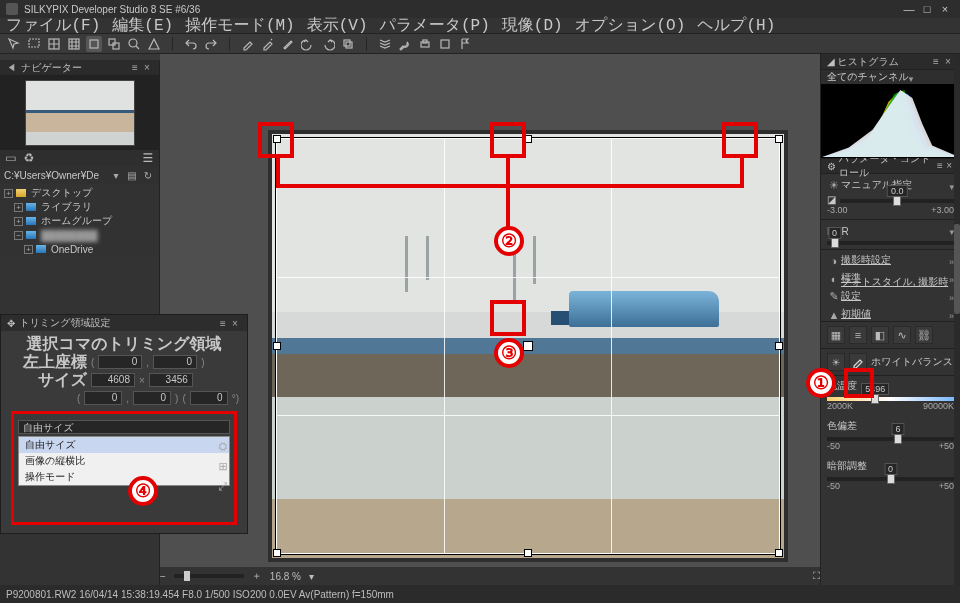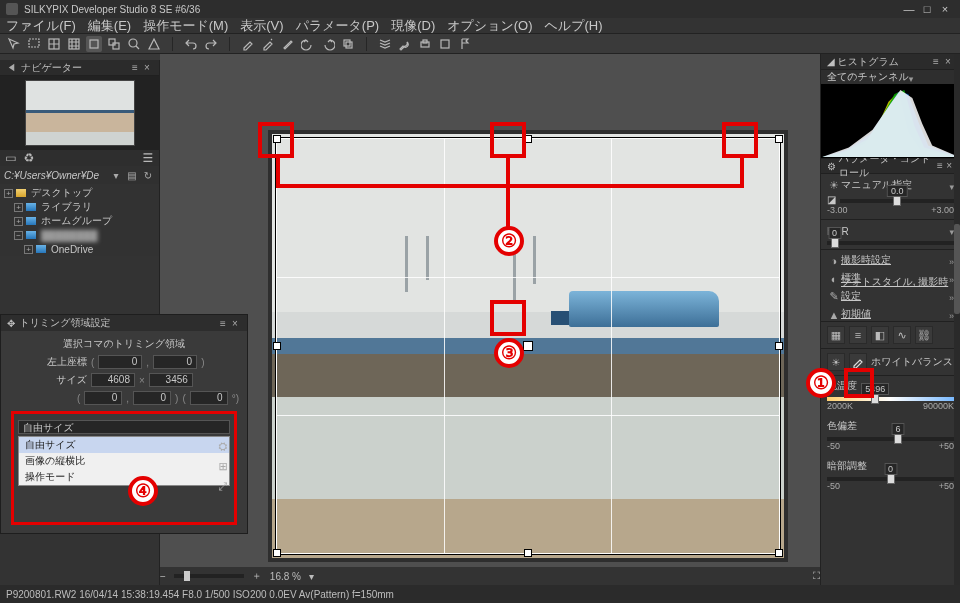--- a/index.html
+++ b/index.html
@@ -7,21 +7,21 @@
 
   
   .titlebar { height: 18px; background: #2d2d2d; display: flex; align-items: center; padding: 0 6px; }
   .titlebar .app-icon { width: 12px; height: 12px; background: #555; margin-right: 6px; border-radius: 2px; }
   .titlebar .title { color: #c8c8c8; font-size: 10px; }
   .titlebar .spacer { flex: 1; }
   .win-btn { width: 18px; height: 14px; color: #c8c8c8; text-align: center; font-size: 11px; line-height: 14px; cursor: pointer; }
 
   
   .menubar { height: 16px; background: #333; display: flex; align-items: center; padding: 0 6px; gap: 12px; border-bottom: 1px solid #222; }
-  .menubar span { font-size: 13px; color: #c8c8c8; }
+  .menubar span { font-size: 16px; color: #c8c8c8; font-family: Liberation Mono, monospace; }
 
   
   .toolbars { height: 20px; background: #3a3a3a; display: flex; align-items: center; padding: 0 6px; gap: 6px; border-bottom: 1px solid #222; }
   .tb-group { display: flex; gap: 4px; align-items: center; }
   .tb-sep   { width: 1px; height: 14px; background: #262626; margin: 0 4px; }
   .tb-btn   { width: 16px; height: 16px; color: #b8b8b8; display: flex; align-items: center; justify-content: center; font-size: 12px; cursor: pointer; }
   .tb-btn svg { width: 14px; height: 14px; stroke: #b8b8b8; fill: none; stroke-width: 1.2; }
   .tb-btn.active { background: #555; border-radius: 2px; }
 
   
@@ -36,36 +36,36 @@
   .panel-hdr .ctl { width: 12px; height: 12px; color:#aaa; font-size: 10px; text-align: center; }
   .panel-hdr svg { width: 11px; height: 11px; margin-right: 4px; fill:#aaa; }
 
   
   .nav-thumb { height: 74px; background: #222; display:flex; align-items:center; justify-content:center; }
   .nav-thumb .img { width: 110px; height: 66px; background: linear-gradient(#dfe2e1 0 45%, #385a7a 45% 50%, #c9b59c 50% 80%, #cfd3d1 80% 100%); border:1px solid #444;}
   .nav-tools { height: 16px; background:#2e2e2e; display:flex; align-items:center; padding:0 4px; gap:4px; }
   .nav-tools .tb-btn{ width:14px;height:14px; }
 
   .path-row  { height: 18px; background:#303030; display:flex; align-items:center; padding:0 4px; gap:2px; }
-  .path-row span.path { font-size:10px; color:#c8c8c8; flex:1; overflow:hidden; white-space:nowrap; text-overflow:ellipsis;font-style:italic; }
+  .path-row span.path { font-size:10px; color:#c8c8c8; flex:1; overflow:hidden; white-space:nowrap; text-overflow:ellipsis; }
   .path-row .ic { width:14px; color:#aaa; text-align:center; }
 
   .tree { background:#323232; padding: 2px 4px; font-size:10px; flex: 0 0 72px; overflow:hidden;}
   .tree .node { display:flex; align-items:center; height:14px; gap:3px; }
   .tree .sq { width:9px; height:9px; border:1px solid #777; color:#aaa; line-height:7px; text-align:center; font-size:8px;}
   .tree .fld { width:10px; height:8px; background:linear-gradient(#f2d072,#d8a52c); margin-right:2px;}
   .tree .blue { background:linear-gradient(#69b3e7,#2676ba);} 
   .tree .indent1 { padding-left:10px; } .tree .indent2{padding-left:20px;}
 
   .float-panel { position:absolute; left:0; top:254px; width:248px; background:#3a3a3a; border:1px solid #1e1e1e; z-index:20; }
   .float-panel .hdr { height:16px; background:#2d2d2d; color:#c0c0c0; font-size:10px; display:flex; align-items:center; padding:0 6px;}
   .float-panel .hdr .pad{flex:1;} .float-panel .hdr .c{ width:12px;text-align:center;color:#aaa;}
   .float-body { padding:4px 8px 6px 8px; }
   .float-body .row { display:flex; align-items:center; gap:4px; height:18px; }
-  .float-body .lbl { width:78px; text-align:right; font-size:10px; color:#c8c8c8; }
+  .float-body .lbl { width:78px; text-align:right; font-size:16px; color:#c8c8c8;font-weight:bold; }
   .float-body .num { width:44px; height:14px; background:#262626; border:1px solid #555; color:#c8c8c8; text-align:right; padding:0 4px; font-size:10px;}
   .float-body .sep { color:#888; }
   .float-body .btn { width:14px; height:14px; background:#2a2a2a; border:1px solid #555; color:#c0c0c0; font-size:9px; text-align:center;}
 
   .red-box { border:3px solid #e40000; position:relative; }
   .region-panel { margin:4px 2px 2px 2px; padding:6px 4px 8px 4px; display:flex; flex-direction:column; gap:2px; }
   .region-panel .title2 { text-align:center; font-size:10px; color:#c8c8c8; margin-bottom:2px; }
   .region-panel .combo { height:14px; background:#262626; border:1px solid #555; color:#c8c8c8; padding:0 4px; font-size:10px;}
   .region-panel .dropdown { background:#f0f0f0; color:#222; border:1px solid #888; }
   .region-panel .dropdown .opt{ padding:1px 6px; font-size:10px; }

